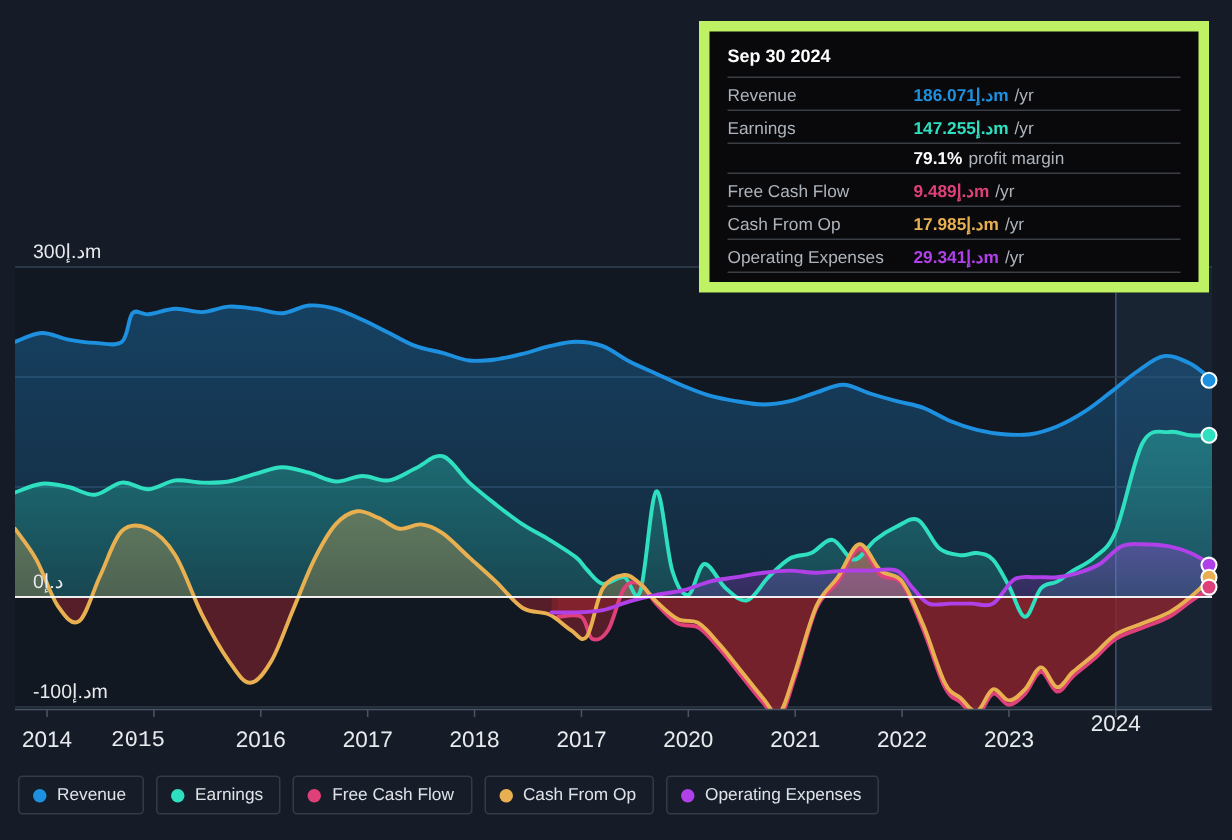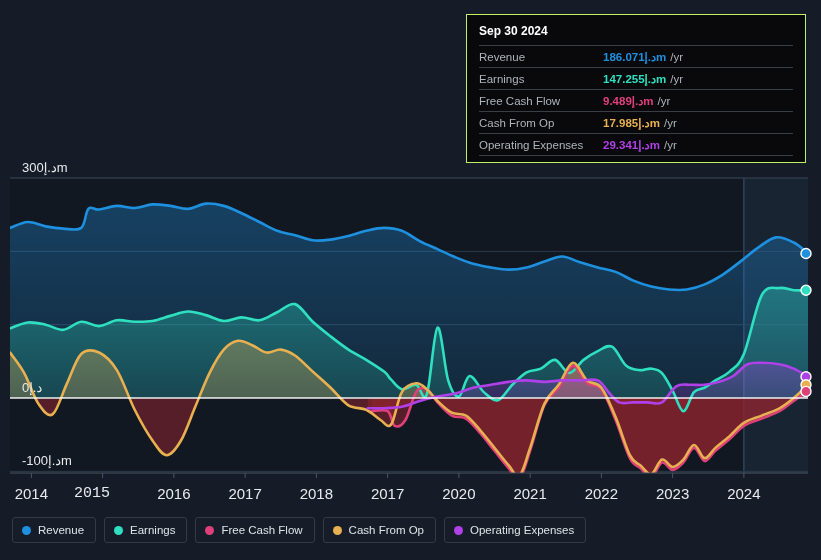--- a/index.html
+++ b/index.html
@@ -31,21 +31,21 @@
     transform: translateX(-50%);
     white-space: nowrap;
   }
 
   
   #tooltip {
     position: absolute;
     left: 466px; top: 14px;
     width: 340px;
     background: #09090b;
-    border: 1px solid #bef264;
+    border: 7px solid #bef264;
     padding: 8px 12px 6px 12px;
     font-size: 11.5px;
   }
   #tooltip .tt-title {
     color: #ffffff;
     font-weight: bold;
     font-size: 12px;
     padding: 1px 0 7px 0;
   }
   .tt-row {
@@ -220,36 +220,41 @@
       <div class="x-label" style="left: 31.375px; top: 485px;">2014</div>
       <div class="x-label" style="left: 92px; top: 485px; font-family: Liberation Mono, monospace;">2015</div>
       <div class="x-label" style="left: 173.875px; top: 485px;">2016</div>
       <div class="x-label" style="left: 245.125px; top: 485px;">2017</div>
       <div class="x-label" style="left: 316.375px; top: 485px;">2018</div>
       <div class="x-label" style="left: 387.625px; top: 485px;">2017</div>
       <div class="x-label" style="left: 458.875px; top: 485px;">2020</div>
       <div class="x-label" style="left: 530.125px; top: 485px; text-align: right;">2021</div>
       <div class="x-label" style="left: 601.375px; top: 485px;">2022</div>
       <div class="x-label" style="left: 672.625px; top: 485px;">2023</div>
-      <div class="x-label" style="left: 743.875px; top: 485px; text-align: right;">2024</div>
+      <div class="x-label" style="left: 743.875px; top: 474px; text-align: right;">2024</div>
     </div>
 
   <div id="tooltip">
     <div class="tt-title">Sep 30 2024</div>
     <div id="tooltip-rows">
         <div class="tt-row">
           <span class="tt-key">Revenue</span>
           <span class="tt-val" style="color: rgb(30, 144, 224);">186.071د.إm</span>
           <span class="tt-unit">/yr</span>
         </div>
         <div class="tt-row">
           <span class="tt-key">Earnings</span>
           <span class="tt-val" style="color: rgb(46, 224, 192);">147.255د.إm</span>
           <span class="tt-unit">/yr</span>
         </div>
+        <div class="tt-row tt-sub">
+          <span class="tt-key"></span>
+          <span class="tt-val" style="color: rgb(255, 255, 255);">79.1%</span>
+          <span class="tt-unit">profit margin</span>
+        </div>
         <div class="tt-row">
           <span class="tt-key">Free Cash Flow</span>
           <span class="tt-val" style="color: rgb(224, 64, 122);">9.489د.إm</span>
           <span class="tt-unit">/yr</span>
         </div>
         <div class="tt-row">
           <span class="tt-key">Cash From Op</span>
           <span class="tt-val" style="color: rgb(232, 176, 80);">17.985د.إm</span>
           <span class="tt-unit">/yr</span>
         </div>

